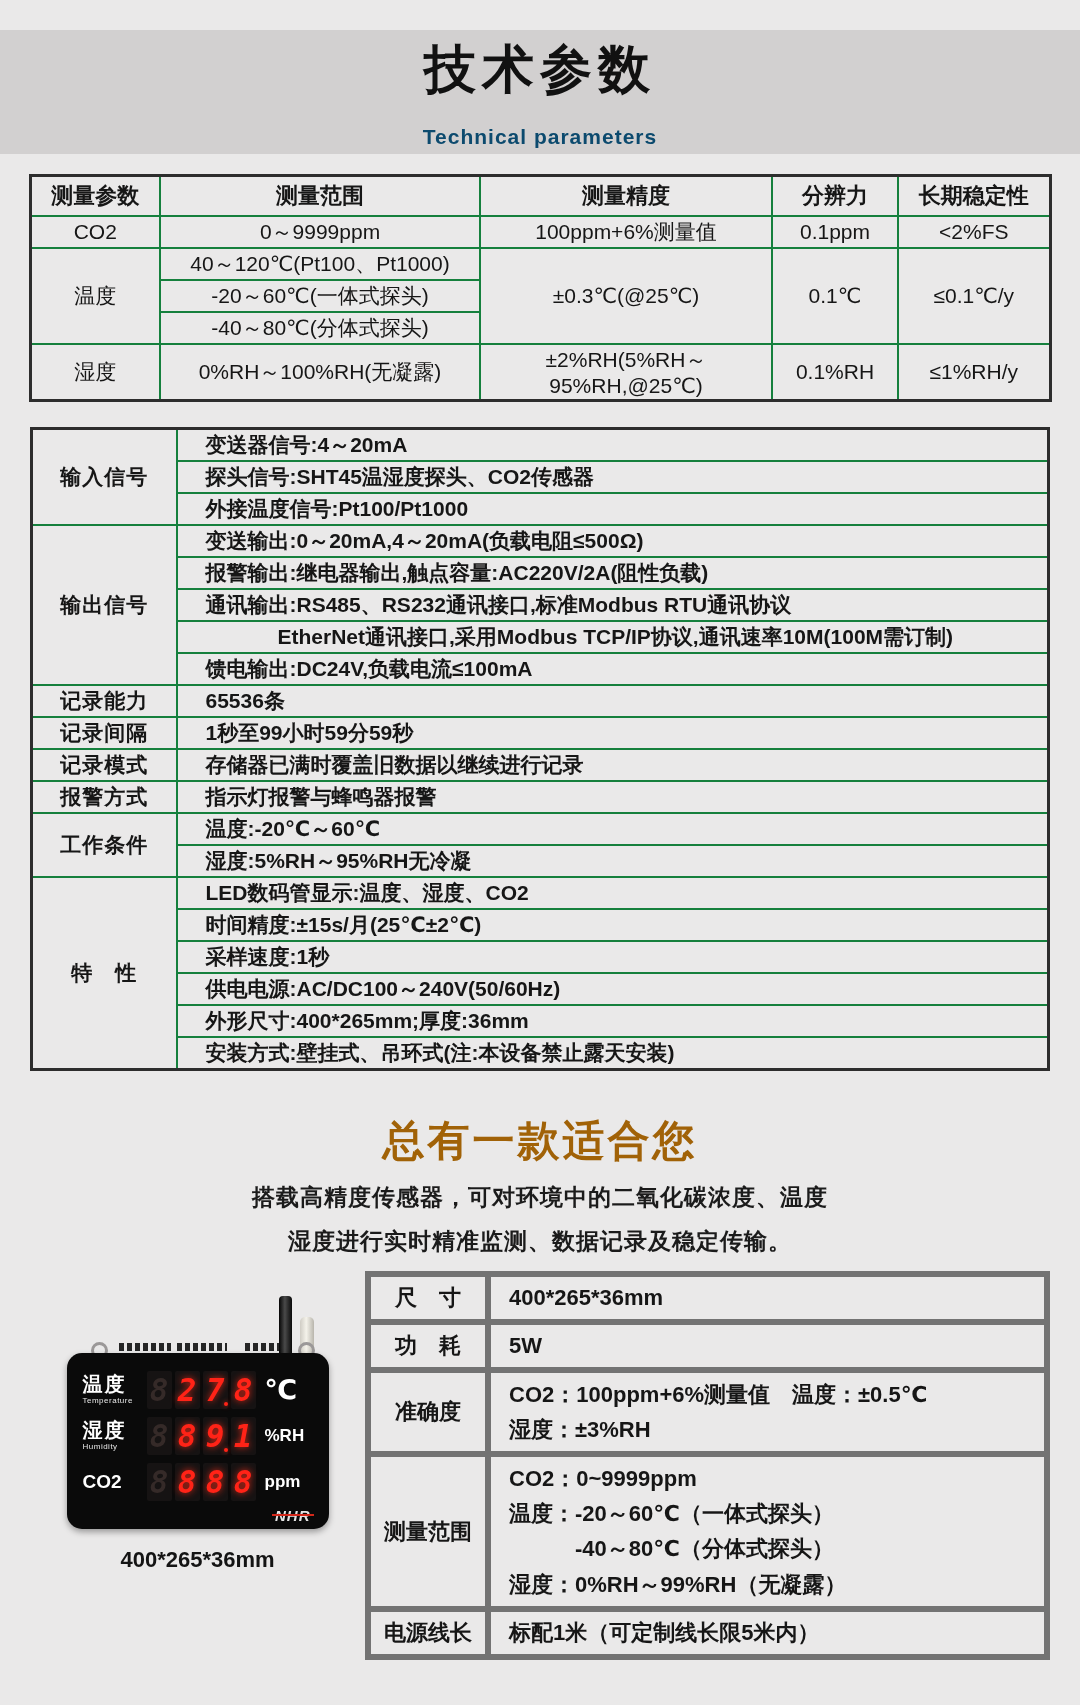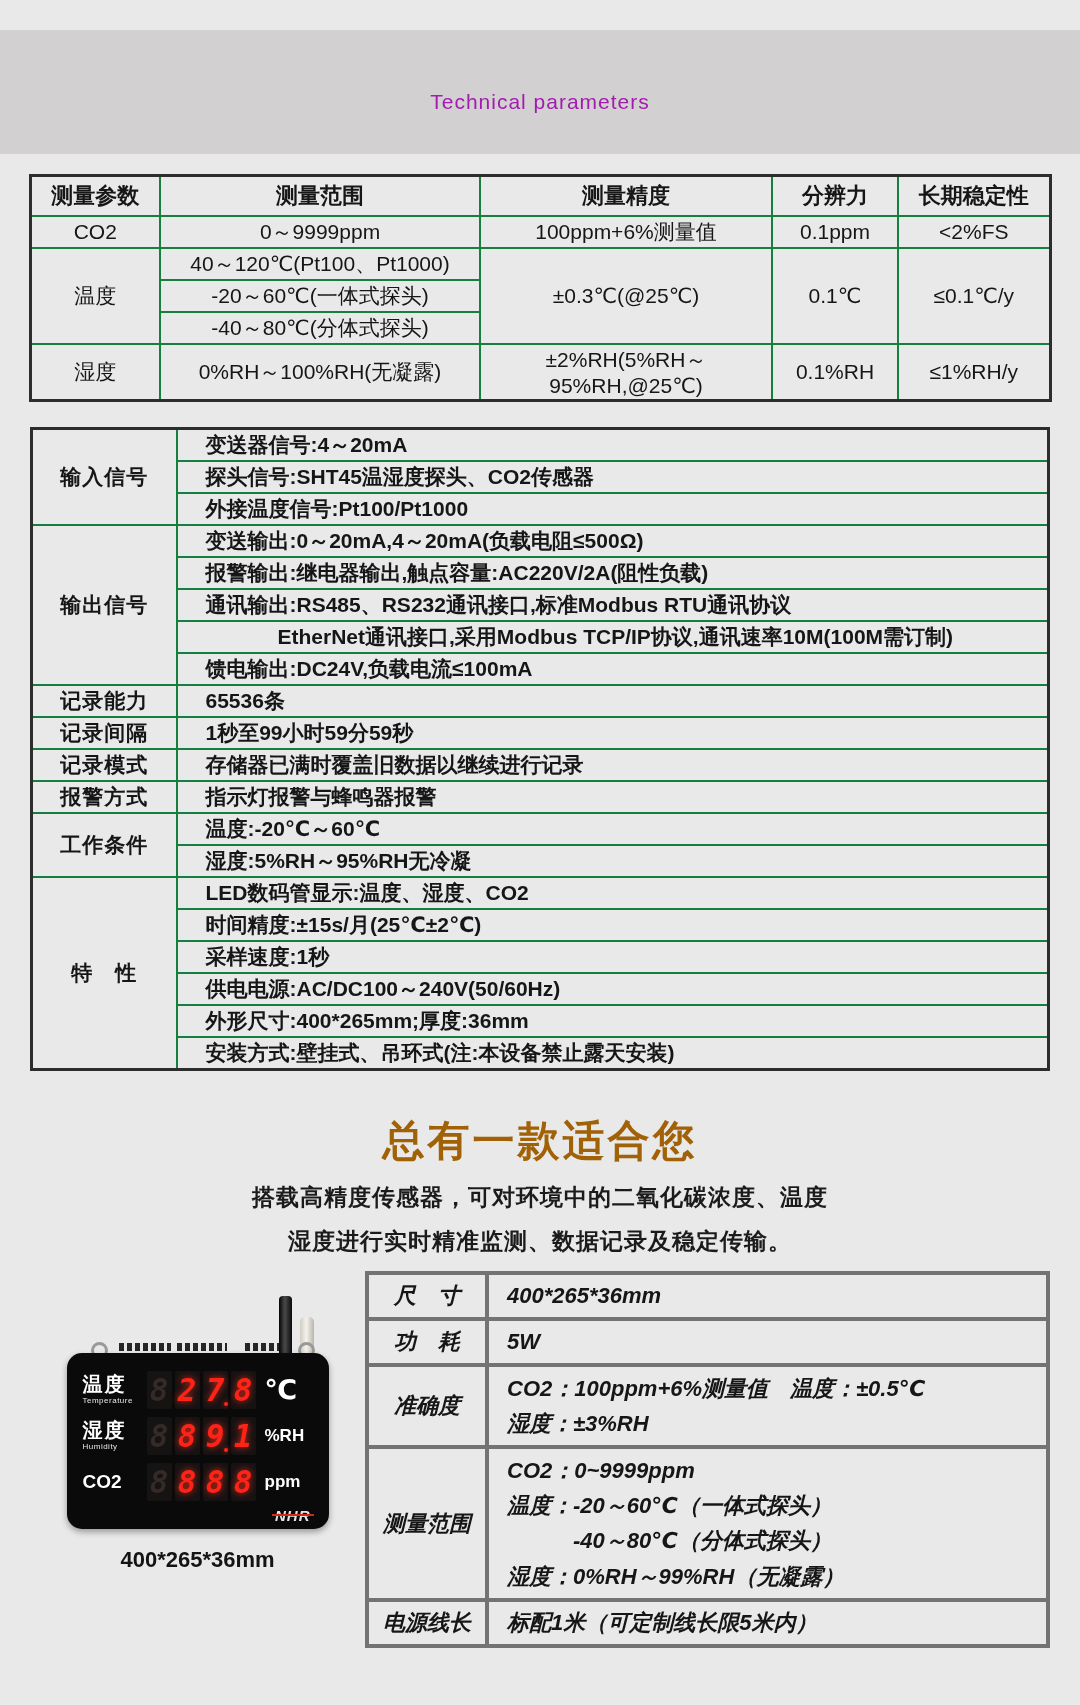--- a/index.html
+++ b/index.html
@@ -13,21 +13,21 @@
     overflow: hidden;
   }
   
   .title-band {
     margin-top: 30px;
     height: 124px;
     background: #d2d0d0;
     display: flex; flex-direction: column; align-items: center; justify-content: center;
   }
   .title-cn { font-size: 52px; font-weight: bold; letter-spacing: 6px; color: #111; }
-  .title-en { font-size: 21px; color: #a21caf; margin-top: 20px; letter-spacing: 1px; }
+  .title-en { font-size: 21px; color: #0c4a6e; margin-top: 20px; letter-spacing: 1px; font-weight: bold; }
 
   
   table { border-collapse: collapse; table-layout: fixed; }
   .t1, .t2 { width: 1020px; margin: 0 auto; border: 3px solid #2d2d2d; }
   .t1 td, .t1 th, .t2 td { border: 2px solid #15803d; }
 
   
   .t1 { margin-top: 20px; font-size: 21px; }
   .t1 th { font-size: 22px; font-weight: bold; height: 40px; }
   .t1 td { text-align: center; height: 29px; padding: 1px 4px; }
@@ -83,33 +83,34 @@
   .unit { color: #fff; margin-left: 9px; font-weight: bold; }
   .unit.big { font-size: 27px; }
   .unit.small { font-size: 17px; }
   .brand { position: absolute; right: 18px; bottom: 5px; color: #e5e5e5; font-weight: bold; font-style: italic;
     font-size: 15px; letter-spacing: 1px; }
   .brand::after { content: ""; position: absolute; left: -3px; right: -3px; top: 46%; height: 2px; background: #d3281a; }
   .device-caption { text-align: center; font-size: 22px; font-weight: bold; margin-top: 18px; color: #141414; }
 
   
   .t3 { width: 100%; border: 3px solid #222; font-size: 22px; font-weight: bold; margin-top: 4px; }
-  .t3 td { border: 4px solid #737373; padding: 4px 6px; font-style: italic; }
+  .t3 td { border: 6px solid #737373; padding: 4px 6px; }
   .t3 td.slabel { width: 120px; text-align: center; line-height: 1.35; }
   .t3 td.sval { text-align: left; padding-left: 18px; line-height: 1.55; }
   .t3 .line { line-height: 1.6; }
   .t3 .line.indent2 { padding-left: 66px; }
   .t3 tr.h38 td { height: 38px; }
   .t3 tr.h76 td { height: 74px; }
   .t3 tr.h150 td { height: 148px; }
 </style>
 </head>
 <body>
 
 <div class="title-band">
+  <div class="title-cn">技术参数</div>
   <div class="title-en">Technical parameters</div>
 </div>
 
 <table class="t1">
   <colgroup>
       <col style="width:130px">
       <col style="width:320px">
       <col style="width:292px">
       <col style="width:126px">
       <col style="width:152px">

